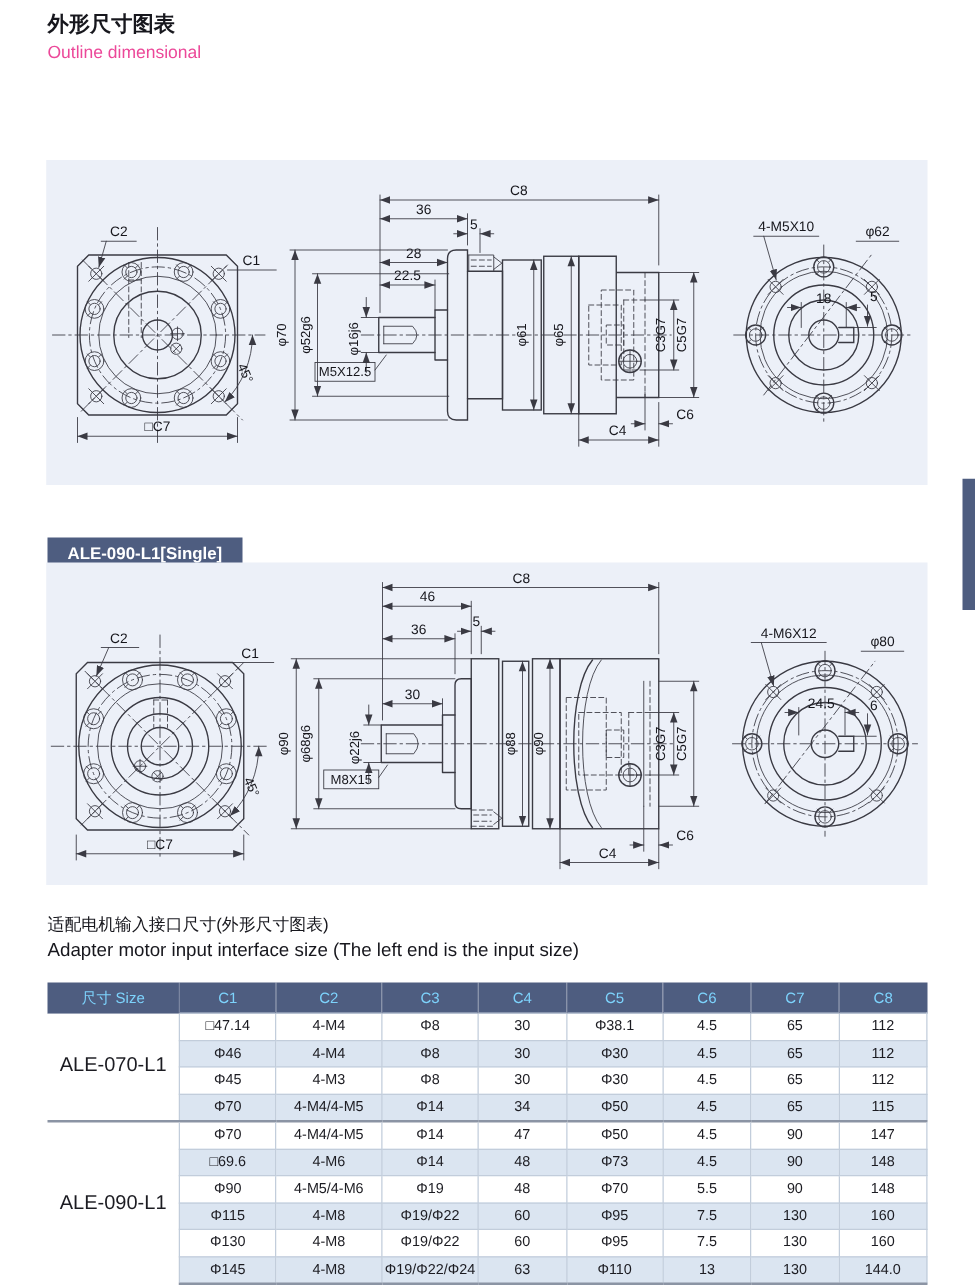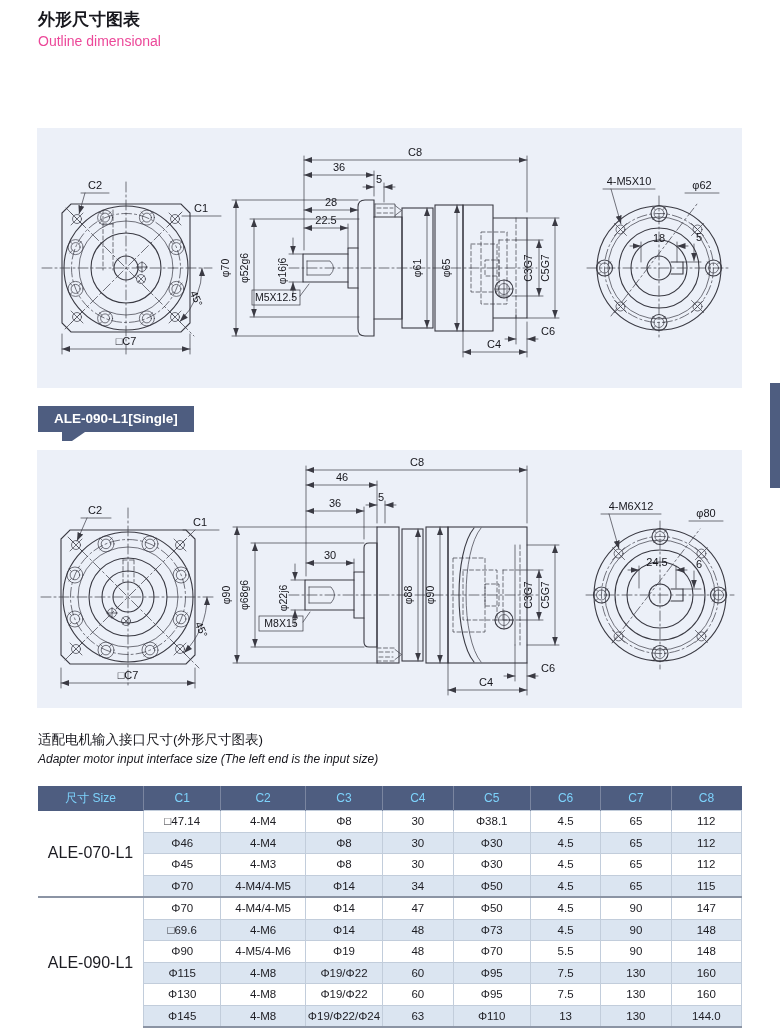--- a/index.html
+++ b/index.html
@@ -7,31 +7,31 @@
   .page{position:relative;width:780px;height:1030px;background:#fff;overflow:hidden;}
 
   .title-zh{position:absolute;left:38px;top:8px;font-size:17px;font-weight:bold;}
   .title-en{position:absolute;left:38px;top:33px;font-size:14px;color:#ec4899;}
 
   .badge{position:absolute;left:38px;height:26px;background:#4e5d80;color:#fff;
          font-size:13.5px;font-weight:bold;line-height:26px;padding:0 16px;}
   .badge .tail{position:absolute;left:24px;top:100%;width:10px;height:0;
          border-top:9px solid #4e5d80;border-right:13px solid transparent;}
   .badge-1{top:87px;}
-  .badge-2{top:406px;}
+  .badge-2{top:430px;}
 
   .panel{position:absolute;left:37px;width:705px;background:#ecf0f8;}
   .panel-1{top:128px;height:260px;}
   .panel-2{top:450px;height:258px;}
   .panel svg{position:absolute;left:0;top:0;}
 
   .edge-tab{position:absolute;left:770px;top:383px;width:10px;height:105px;background:#4e5d80;}
 
   .note-zh{position:absolute;left:38px;top:731px;font-size:13.5px;}
-  .note-en{position:absolute;left:38px;top:752px;font-size:12px;font-style:italic;}
+  .note-en{position:absolute;left:38px;top:752px;font-size:15px;}
 
   .spec-table{position:absolute;left:38px;top:786px;width:704px;border-collapse:collapse;
               table-layout:fixed;font-size:11.5px;}
   .spec-table th{background:#4e5d80;color:#7dd3fc;font-size:12px;font-weight:normal;height:22px;
               border-right:1px solid rgba(255,255,255,.25);margin-top:42px;}
   .spec-table th:last-child{border-right:none;}
   .spec-table td{height:20.5px;text-align:center;border:1px solid #c2cddb;color:#1c1c22;
               padding:0;background:#fff;}
   .spec-table tr.alt td{background:#dbe5f1;}
   .spec-table td.glabel{border:none;border-right:1px solid #c2cddb;background:#fff;font-size:16px;}

